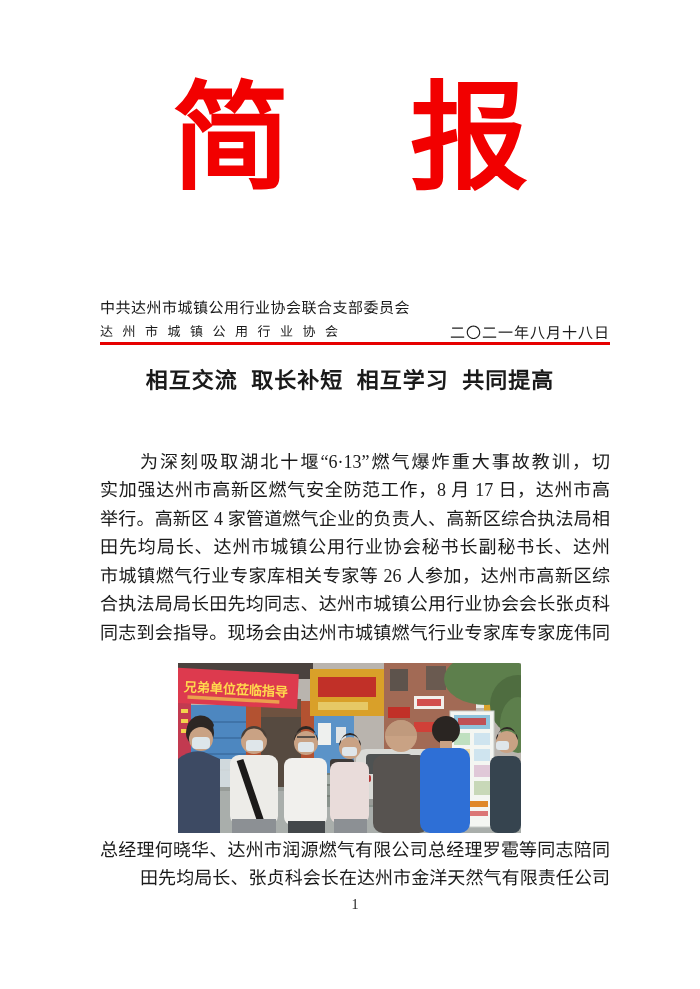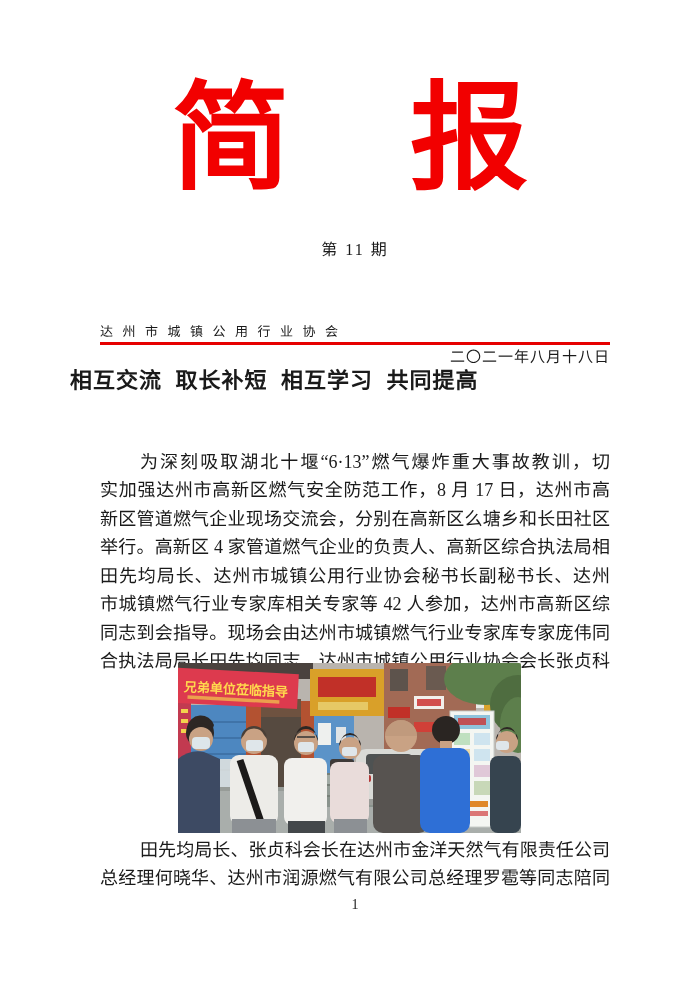--- a/index.html
+++ b/index.html
@@ -48,33 +48,32 @@
     letter-spacing: 9.5px;
     white-space: nowrap;
     font-family: Liberation Mono, monospace;
   }
   .issue-date {
     position: absolute;
     top: 321px; left: 100px; width: 510px;
     text-align: right;
     font-size: 15px;
     letter-spacing: 1px;
-    margin-top: 24px;
   }
   .red-rule {
     position: absolute;
     top: 342px; left: 100px; width: 510px;
     height: 3px;
     background: #e60000;
   }
   
   .article-title {
     position: absolute;
     top: 364px; left: 70px; width: 560px;
-    text-align: left;
+    text-align: center;
     font-size: 22px;
     font-weight: bold;
     word-spacing: 7px;
     letter-spacing: 1px;
     line-height: 34px;
   }
   
   .body-block {
     position: absolute;
     left: 100px; width: 510px;
@@ -111,37 +110,36 @@
 </head>
 <body>
 
 <div class="page">
 
   <div class="masthead">
     <span>简</span>
     <span>报</span>
   </div>
 
-  <div class="issue">第 11 期</div>
-
+
+  <div class="issuer-line1">中共达州市城镇公用行业协会联合支部委员会</div>
   <div class="issuer-line2">达州市城镇公用行业协会</div>
   <div class="issue-date">二〇二一年八月十八日</div>
   <div class="red-rule"></div>
 
   <div class="article-title">相互交流 取长补短 相互学习 共同提高</div>
 
   <div class="body-block p1">
     <div class="body-line indent">为深刻吸取湖北十堰“6·13”燃气爆炸重大事故教训，切</div>
     <div class="body-line">实加强达州市高新区燃气安全防范工作，8 月 17 日，达州市高</div>
-    <div class="body-line">新区管道燃气企业现场交流会，分别在高新区么塘乡和长田社区</div>
     <div class="body-line">举行。高新区 4 家管道燃气企业的负责人、高新区综合执法局相</div>
     <div class="body-line">田先均局长、达州市城镇公用行业协会秘书长副秘书长、达州</div>
-    <div class="body-line">市城镇燃气行业专家库相关专家等 42 人参加，达州市高新区综</div>
+    <div class="body-line">市城镇燃气行业专家库相关专家等 26 人参加，达州市高新区综</div>
+    <div class="body-line">合执法局局长田先均同志、达州市城镇公用行业协会会长张贞科</div>
     <div class="body-line">同志到会指导。现场会由达州市城镇燃气行业专家库专家庞伟同</div>
-    <div class="body-line">合执法局局长田先均同志、达州市城镇公用行业协会会长张贞科</div>
   </div>
 
   <div class="photo">
     <svg viewBox="0 0 343 170" width="343" height="170">
 
       <rect width="343" height="170" fill="#b9b4ae"></rect>
       <rect x="250" y="0" width="70" height="45" fill="#e9ece9"></rect>
 
       <rect x="0" y="0" width="135" height="16" fill="#4a423e"></rect>
       <rect x="0" y="16" width="10" height="110" fill="#8a8078"></rect>
@@ -281,19 +279,19 @@
       <g>
         <circle cx="329" cy="79" r="11" fill="#c9a284"></circle>
         <path d="M 318 77 a 11 11 0 0 1 22 0 l -2 -4 a 9 9 0 0 0 -18 0 z" fill="#2d2724"></path>
         <rect x="318" y="78" width="13" height="9" rx="3" fill="#dfe6ea"></rect>
         <rect x="312" y="93" width="31" height="77" rx="8" fill="#36444f"></rect>
       </g>
     </svg>
   </div>
 
   <div class="body-block p2">
+    <div class="body-line">总经理何晓华、达州市润源燃气有限公司总经理罗雹等同志陪同</div>
     <div class="body-line indent">田先均局长、张贞科会长在达州市金洋天然气有限责任公司</div>
-    <div class="body-line">总经理何晓华、达州市润源燃气有限公司总经理罗雹等同志陪同</div>
   </div>
 
   <div class="page-number">1</div>
 
 </div>
 
 </body></html>

